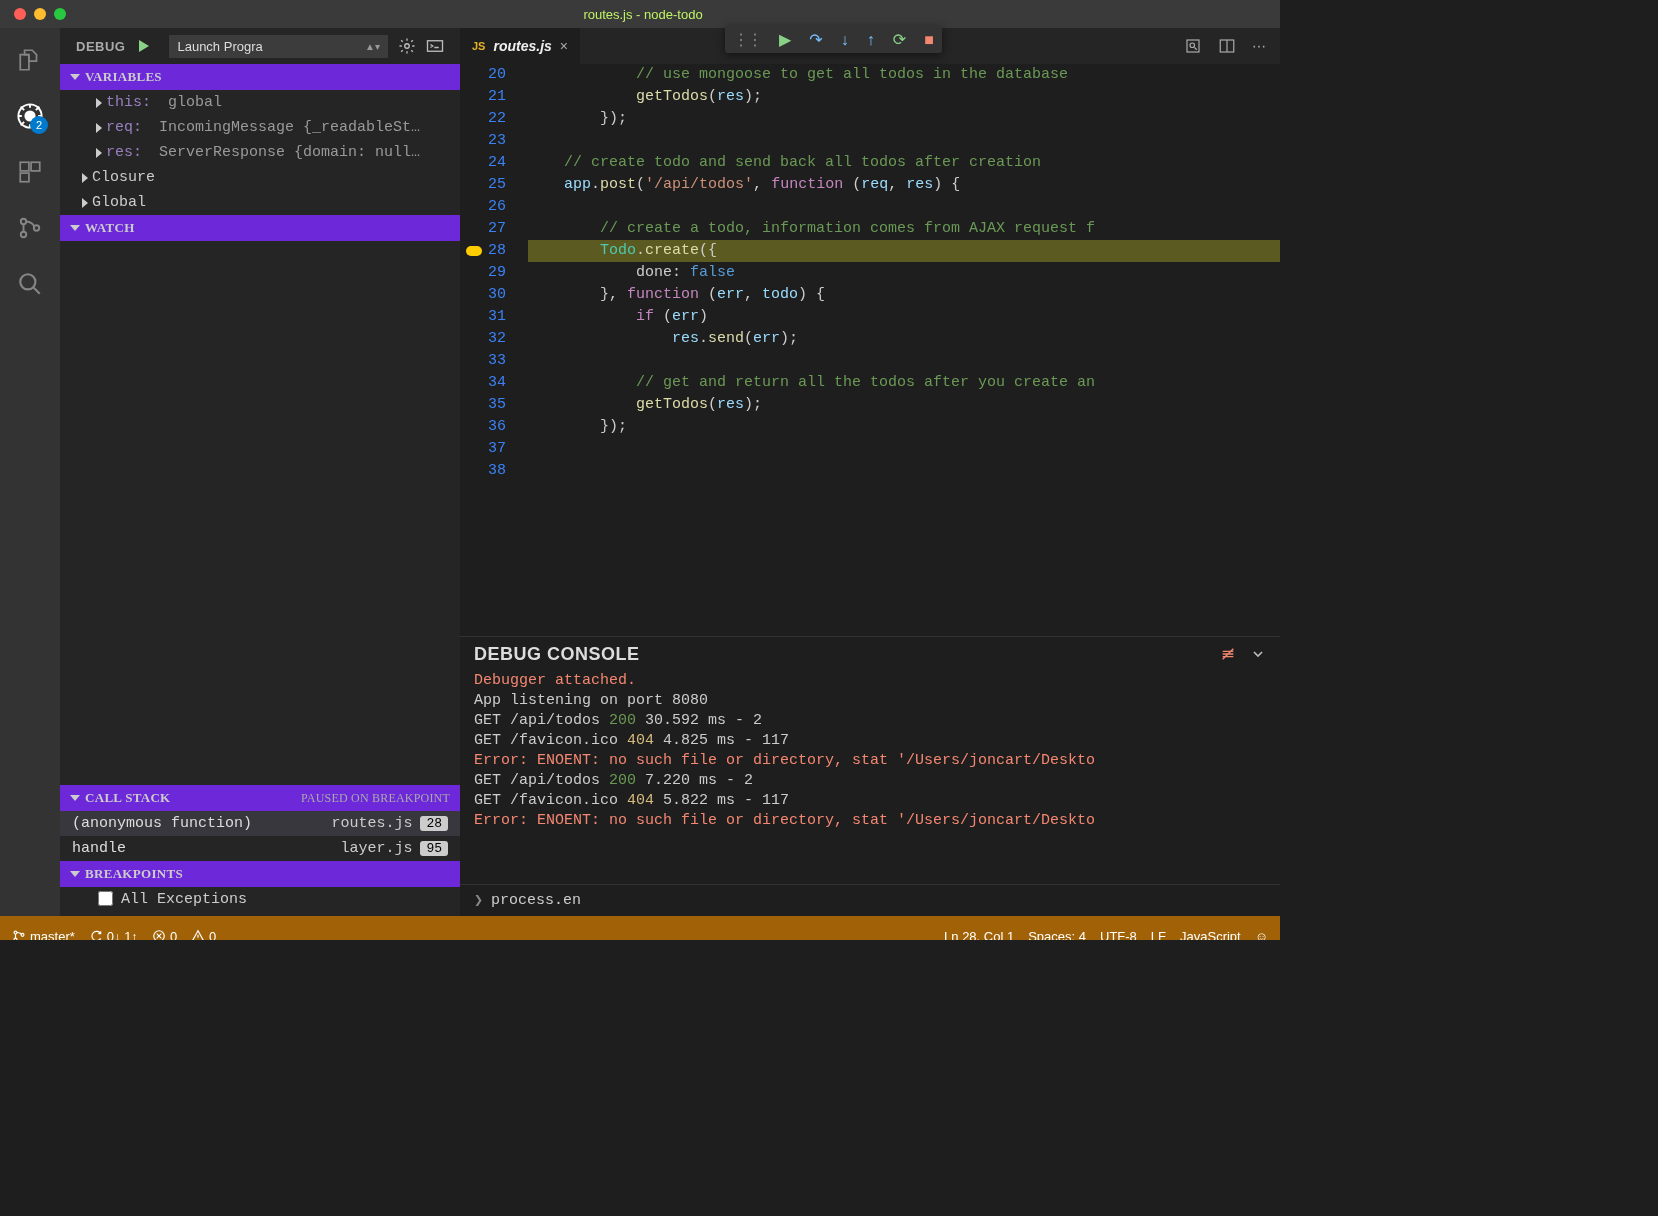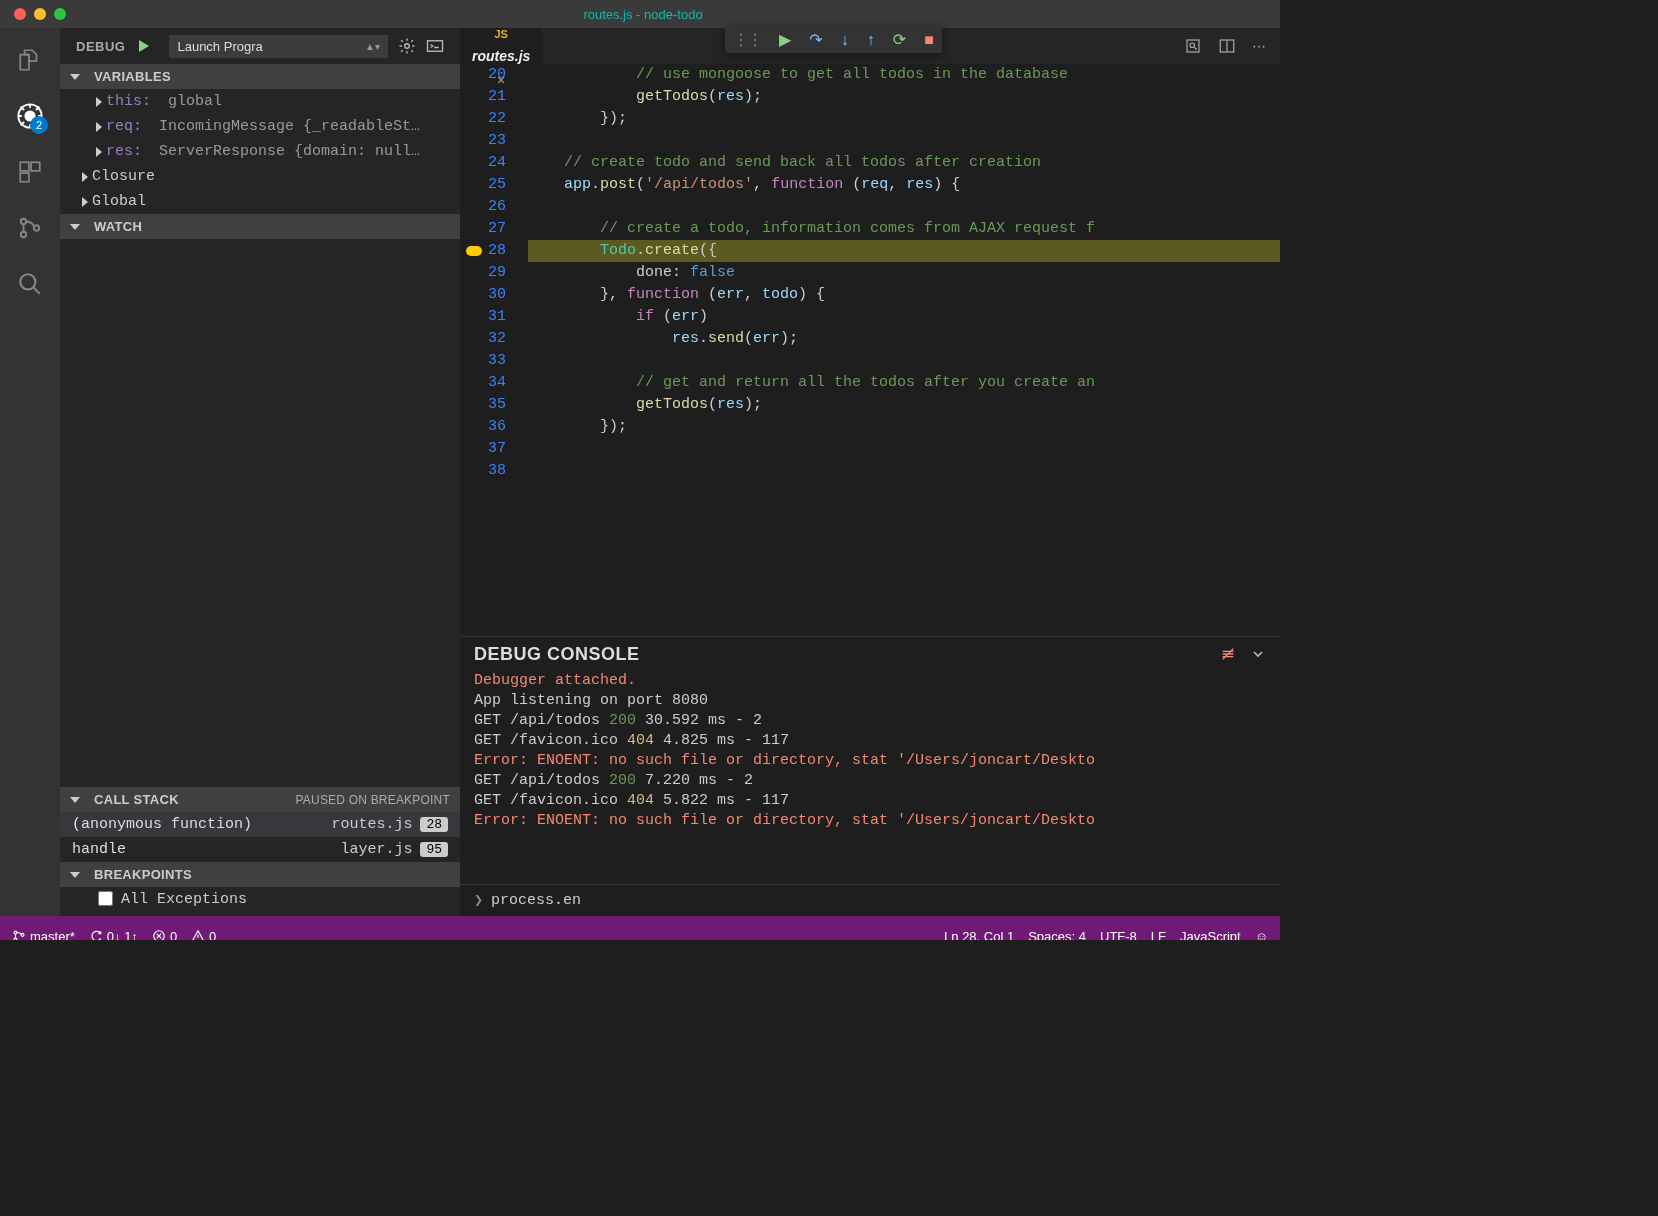--- a/index.html
+++ b/index.html
@@ -8,40 +8,40 @@
   background:#1e1e1e; color:#ccc; width:1280px; height:940px;
   overflow:hidden; font-size:14px;
 }
 .mono { font-family: Menlo, Consolas, "Courier New", monospace; font-size:15px; }
 
 
 .titlebar { height:28px; background:#3a3a3a; display:flex; align-items:center; }
 .traffic { display:flex; gap:8px; margin-left:14px; }
 .traffic span { width:12px; height:12px; border-radius:50%; }
 .tc-r{background:#ff5f57;} .tc-y{background:#febc2e;} .tc-g{background:#28c840;}
-.titlebar-title { flex:1; text-align:center; color:#14b8a6; font-size:13px; }
+.titlebar-title { flex:1; text-align:center; color:#bef264; font-size:13px; }
 
 
 .main { display:flex; height:calc(100% - 28px - 24px); }
 
 
 .activitybar { width:60px; background:#333333; display:flex; flex-direction:column; align-items:center; padding-top:18px; gap:28px; }
 .activitybar .aicon { width:28px; height:28px; color:#858585; display:flex; align-items:center; justify-content:center; position:relative; cursor:pointer; }
 .activitybar .aicon.active { color:#fff; }
 .badge { position:absolute; bottom:-4px; right:-4px; background:#007acc; color:#fff; border-radius:50%; width:18px; height:18px; font-size:11px; display:flex; align-items:center; justify-content:center; }
 
 
 .sidebar { width:400px; background:#252526; display:flex; flex-direction:column; overflow:hidden; }
 .sidebar-top { height:36px; display:flex; align-items:center; padding:0 16px; gap:10px; }
 .sidebar-top .label { color:#aaa; font-size:13px; font-weight:600; letter-spacing:.5px; }
 .runbtn { color:#89d185; }
 .config-select { background:#3c3c3c; color:#ddd; padding:4px 8px; font-size:13px; border:none; flex:1; display:flex; align-items:center; justify-content:space-between;margin-left:8px; }
 .sidebar-top .icon { color:#bbb; cursor:pointer; }
 
-.section-hdr { background:#404040; color:#ccc; font-size:13px; font-weight:700; padding:5px 10px; display:flex; align-items:center; gap:14px; cursor:pointer; letter-spacing:.3px; }
+.section-hdr { background:#6d28d9; color:#ccc; font-size:13px; font-weight:700; padding:5px 10px; display:flex; align-items:center; gap:5px; cursor:pointer; letter-spacing:.3px;font-family:Liberation Serif, serif; }
 .section-hdr .spacer{flex:1;}
 .section-hdr .sub { font-weight:500; font-size:12px; color:#aaa; letter-spacing:.2px; }
 .section-body { flex:0 0 auto; }
 .section-body.grow { flex:1; overflow:auto; }
 
 .tree-item { padding:4px 12px 4px 22px; display:flex; align-items:center; gap:4px; cursor:pointer; white-space:nowrap; overflow:hidden; text-overflow:ellipsis; }
 .tree-item.l2 { padding-left:36px; }
 .tree-item.sel { background:#37373d; }
 .tri { display:inline-block; width:0;height:0; }
 .tri.down{border-left:5px solid transparent;border-right:5px solid transparent;border-top:6px solid #ccc;}
@@ -54,21 +54,21 @@
 .stack-row .fn{ flex:1; color:#ddd; }
 .stack-row .file{ color:#ccc; }
 .stack-row .ln{ background:#ccc; color:#000; border-radius:3px; padding:0 6px; font-size:13px; }
 
 .bp-row { display:flex; align-items:flex-start; gap:8px; padding:4px 18px;margin-left:20px; }
 .bp-row input { width:15px; height:15px; }
 
 
 .editor-col { flex:1; display:flex; flex-direction:column; background:#1e1e1e; min-width:0; }
 .tabs { height:36px; background:#252526; display:flex; align-items:stretch; position:relative; }
-.tab { background:#1e1e1e; display:flex; align-items:center; gap:8px; padding:0 12px; color:#eee; border-right:1px solid #252526; cursor:pointer;flex-direction:column;}
+.tab { background:#1e1e1e; display:flex; align-items:center; gap:8px; padding:0 12px; color:#eee; border-right:1px solid #252526; cursor:pointer;}
 .tab .fname{ font-style:italic; font-weight:600; }
 .tab .x{color:#aaa;}
 .jsicon{color:#e2b126;font-weight:700;font-size:11px;}
 .tabs .tabs-right{ margin-left:auto; display:flex; align-items:center; gap:16px; padding-right:14px; color:#aaa;}
 .tabs .tabs-right span{cursor:pointer;}
 
 .debug-toolbar{ position:absolute; left:265px; top:-2px; background:#333; border-radius:3px; box-shadow:0 2px 8px rgba(0,0,0,.5); display:flex; align-items:center; padding:4px 8px; gap:18px; z-index:5;}
 .debug-toolbar .h{color:#888; cursor:grab; letter-spacing:-2px;}
 .debug-toolbar span{cursor:pointer; font-size:16px;}
 
@@ -86,21 +86,21 @@
 .panel-hdr{ height:34px; display:flex; align-items:center; padding:0 14px; color:#ddd; font-size:18px; font-weight:600; letter-spacing:.5px;}
 .panel-hdr .spacer{flex:1;}
 .panel-hdr span.icon{color:#bbb;cursor:pointer;margin-left:14px;}
 .panel-body{ flex:1; overflow:hidden; padding:0 14px; }
 .panel-body .pl{ line-height:20px; white-space:pre; overflow:hidden;}
 .ok{color:#6a9955;} .warn{color:#d7ba7d;} .err{color:#f48771;}
 .repl{ border-top:1px solid #333; padding:6px 14px; display:flex; gap:8px; align-items:center;}
 .repl .caret{color:#888;}
 
 
-.statusbar{ height:40px; background:#701a75; color:#fff; display:flex; align-items:center; padding:0 12px; font-size:13px; gap:14px;}
+.statusbar{ height:40px; background:#a16207; color:#fff; display:flex; align-items:center; padding:0 12px; font-size:13px; gap:14px;}
 .statusbar .sp{flex:1;}
 .statusbar span{cursor:pointer;}
 .sbicon{display:inline-flex;align-items:center;gap:4px;}
 
 svg{display:block;}
 </style>
 </head>
 <body>
 
 <div class="titlebar">

